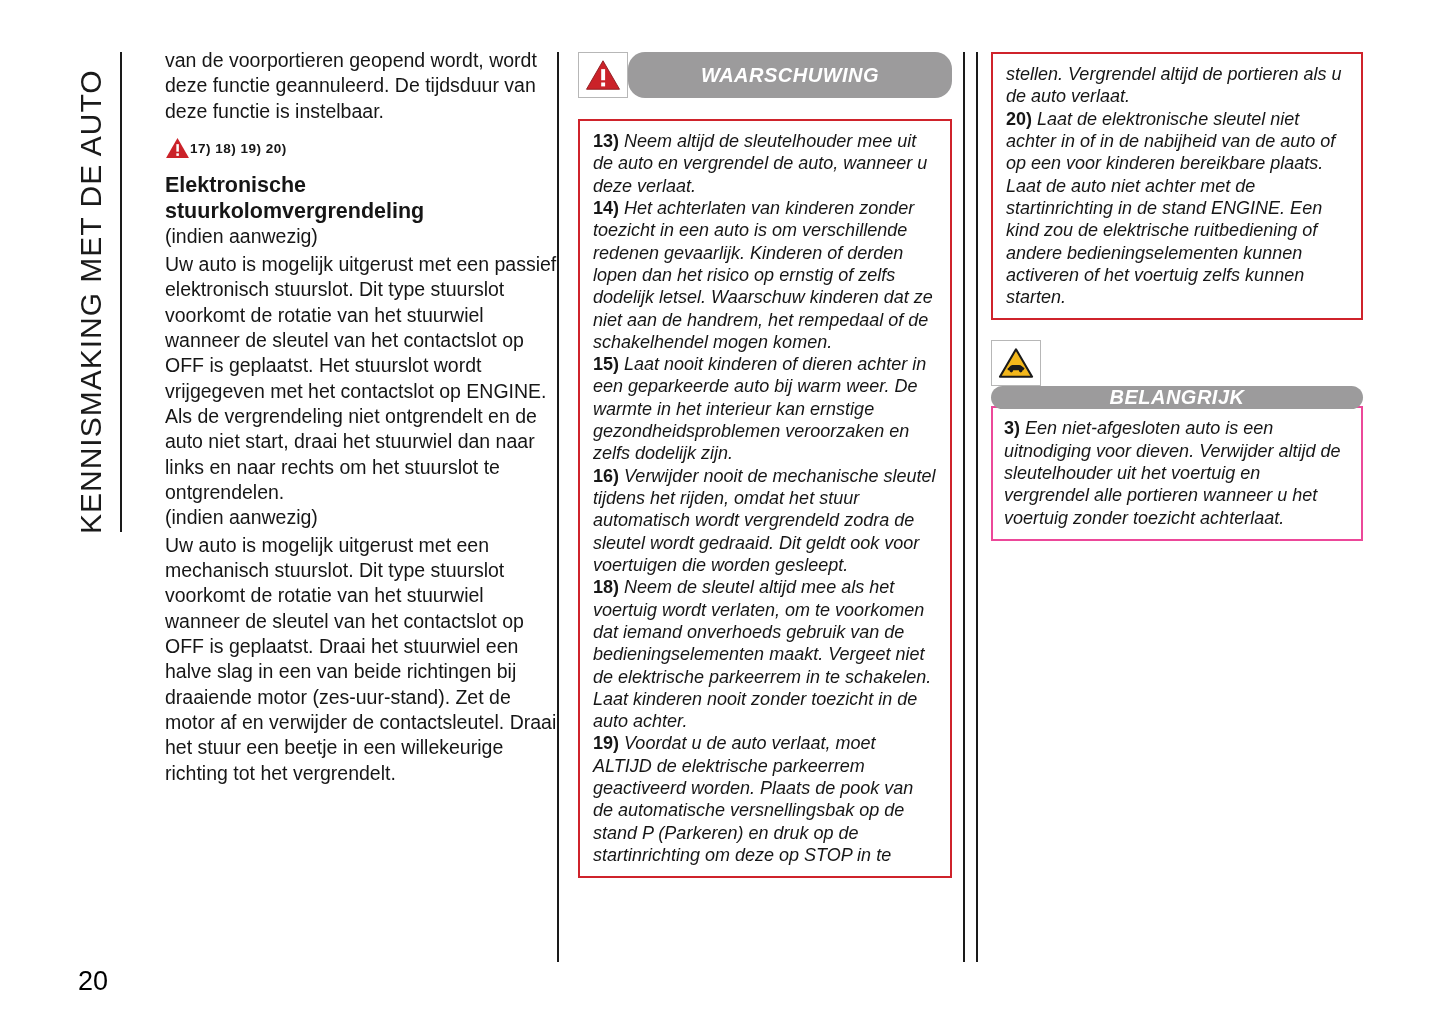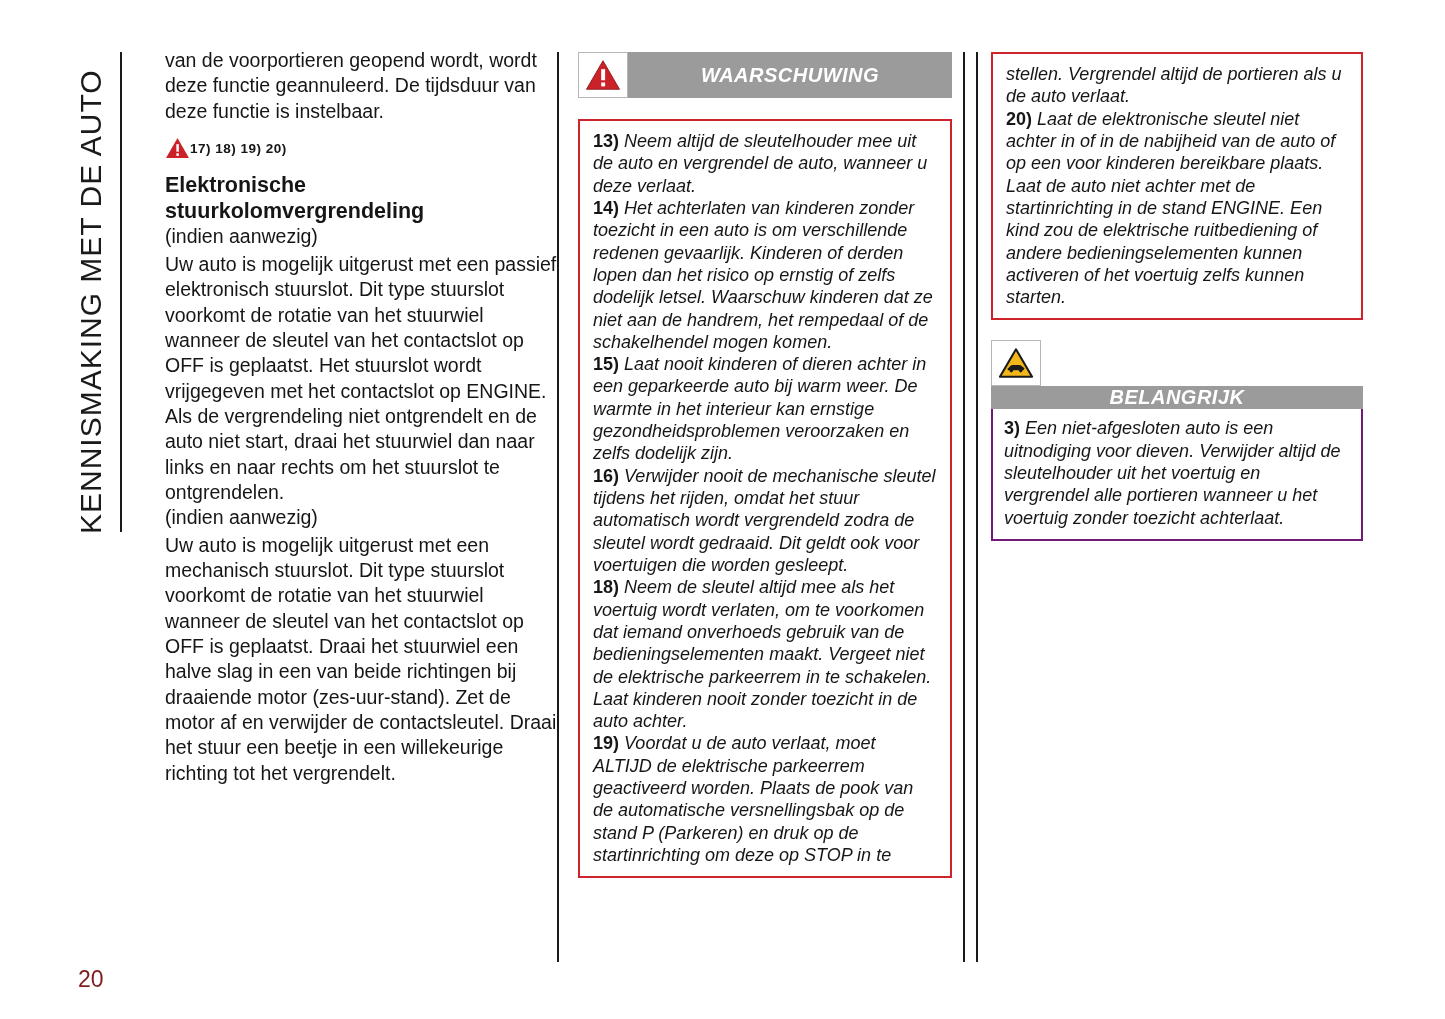--- a/index.html
+++ b/index.html
@@ -32,32 +32,32 @@
   .col3 { position:absolute; left:991px; top:52px; width:372px; }
 
   .box-header { display:flex; height:46px; }
   .icon-cell {
     width:50px; height:46px; background:#ffffff; border:1px solid #b7b7b7;
     display:flex; align-items:center; justify-content:center; flex:0 0 auto;
   }
   .bar {
     flex:1; background:#9c9b9c; color:#ffffff;
     display:flex; align-items:center; justify-content:center;
-    font-weight:bold; font-style:italic; font-size:20px; letter-spacing:0.5px;
+    font-weight:bold; font-style:italic; font-size:20px; letter-spacing:0.5px;border-radius:17px;
   }
 
   .red-box { border:2px solid #cf232b; padding:9px 13px 10px; margin-top:21px; }
   .col3 .red-box { margin-top:0; }
-  .yellow-box { border:2px solid #701a75; padding:9px 11px 10px; margin-top:20px; }
+  .yellow-box { border:2px solid #ec4899; padding:9px 11px 10px; margin-top:20px; }
   .col3 .box-header { margin-top:20px;flex-direction:column; }
 
   .warn-text { font-style:italic; font-size:18px; line-height:1.24; }
   .warn-text b { font-style:normal; font-weight:bold; }
 
-  .page-number { position:absolute; left:78px; top:966px; font-size:23px; color:#7f1d1d; }
+  .page-number { position:absolute; left:78px; top:966px; font-size:27px; color:#000000; }
 
   svg { display:block; }
 </style>
 </head>
 <body>
 
 <div class="page">
 
   <div class="vtitle">KENNISMAKING MET DE AUTO</div>
   <div class="vrule" style="left:120px; top:52px; height:480px;"></div>

